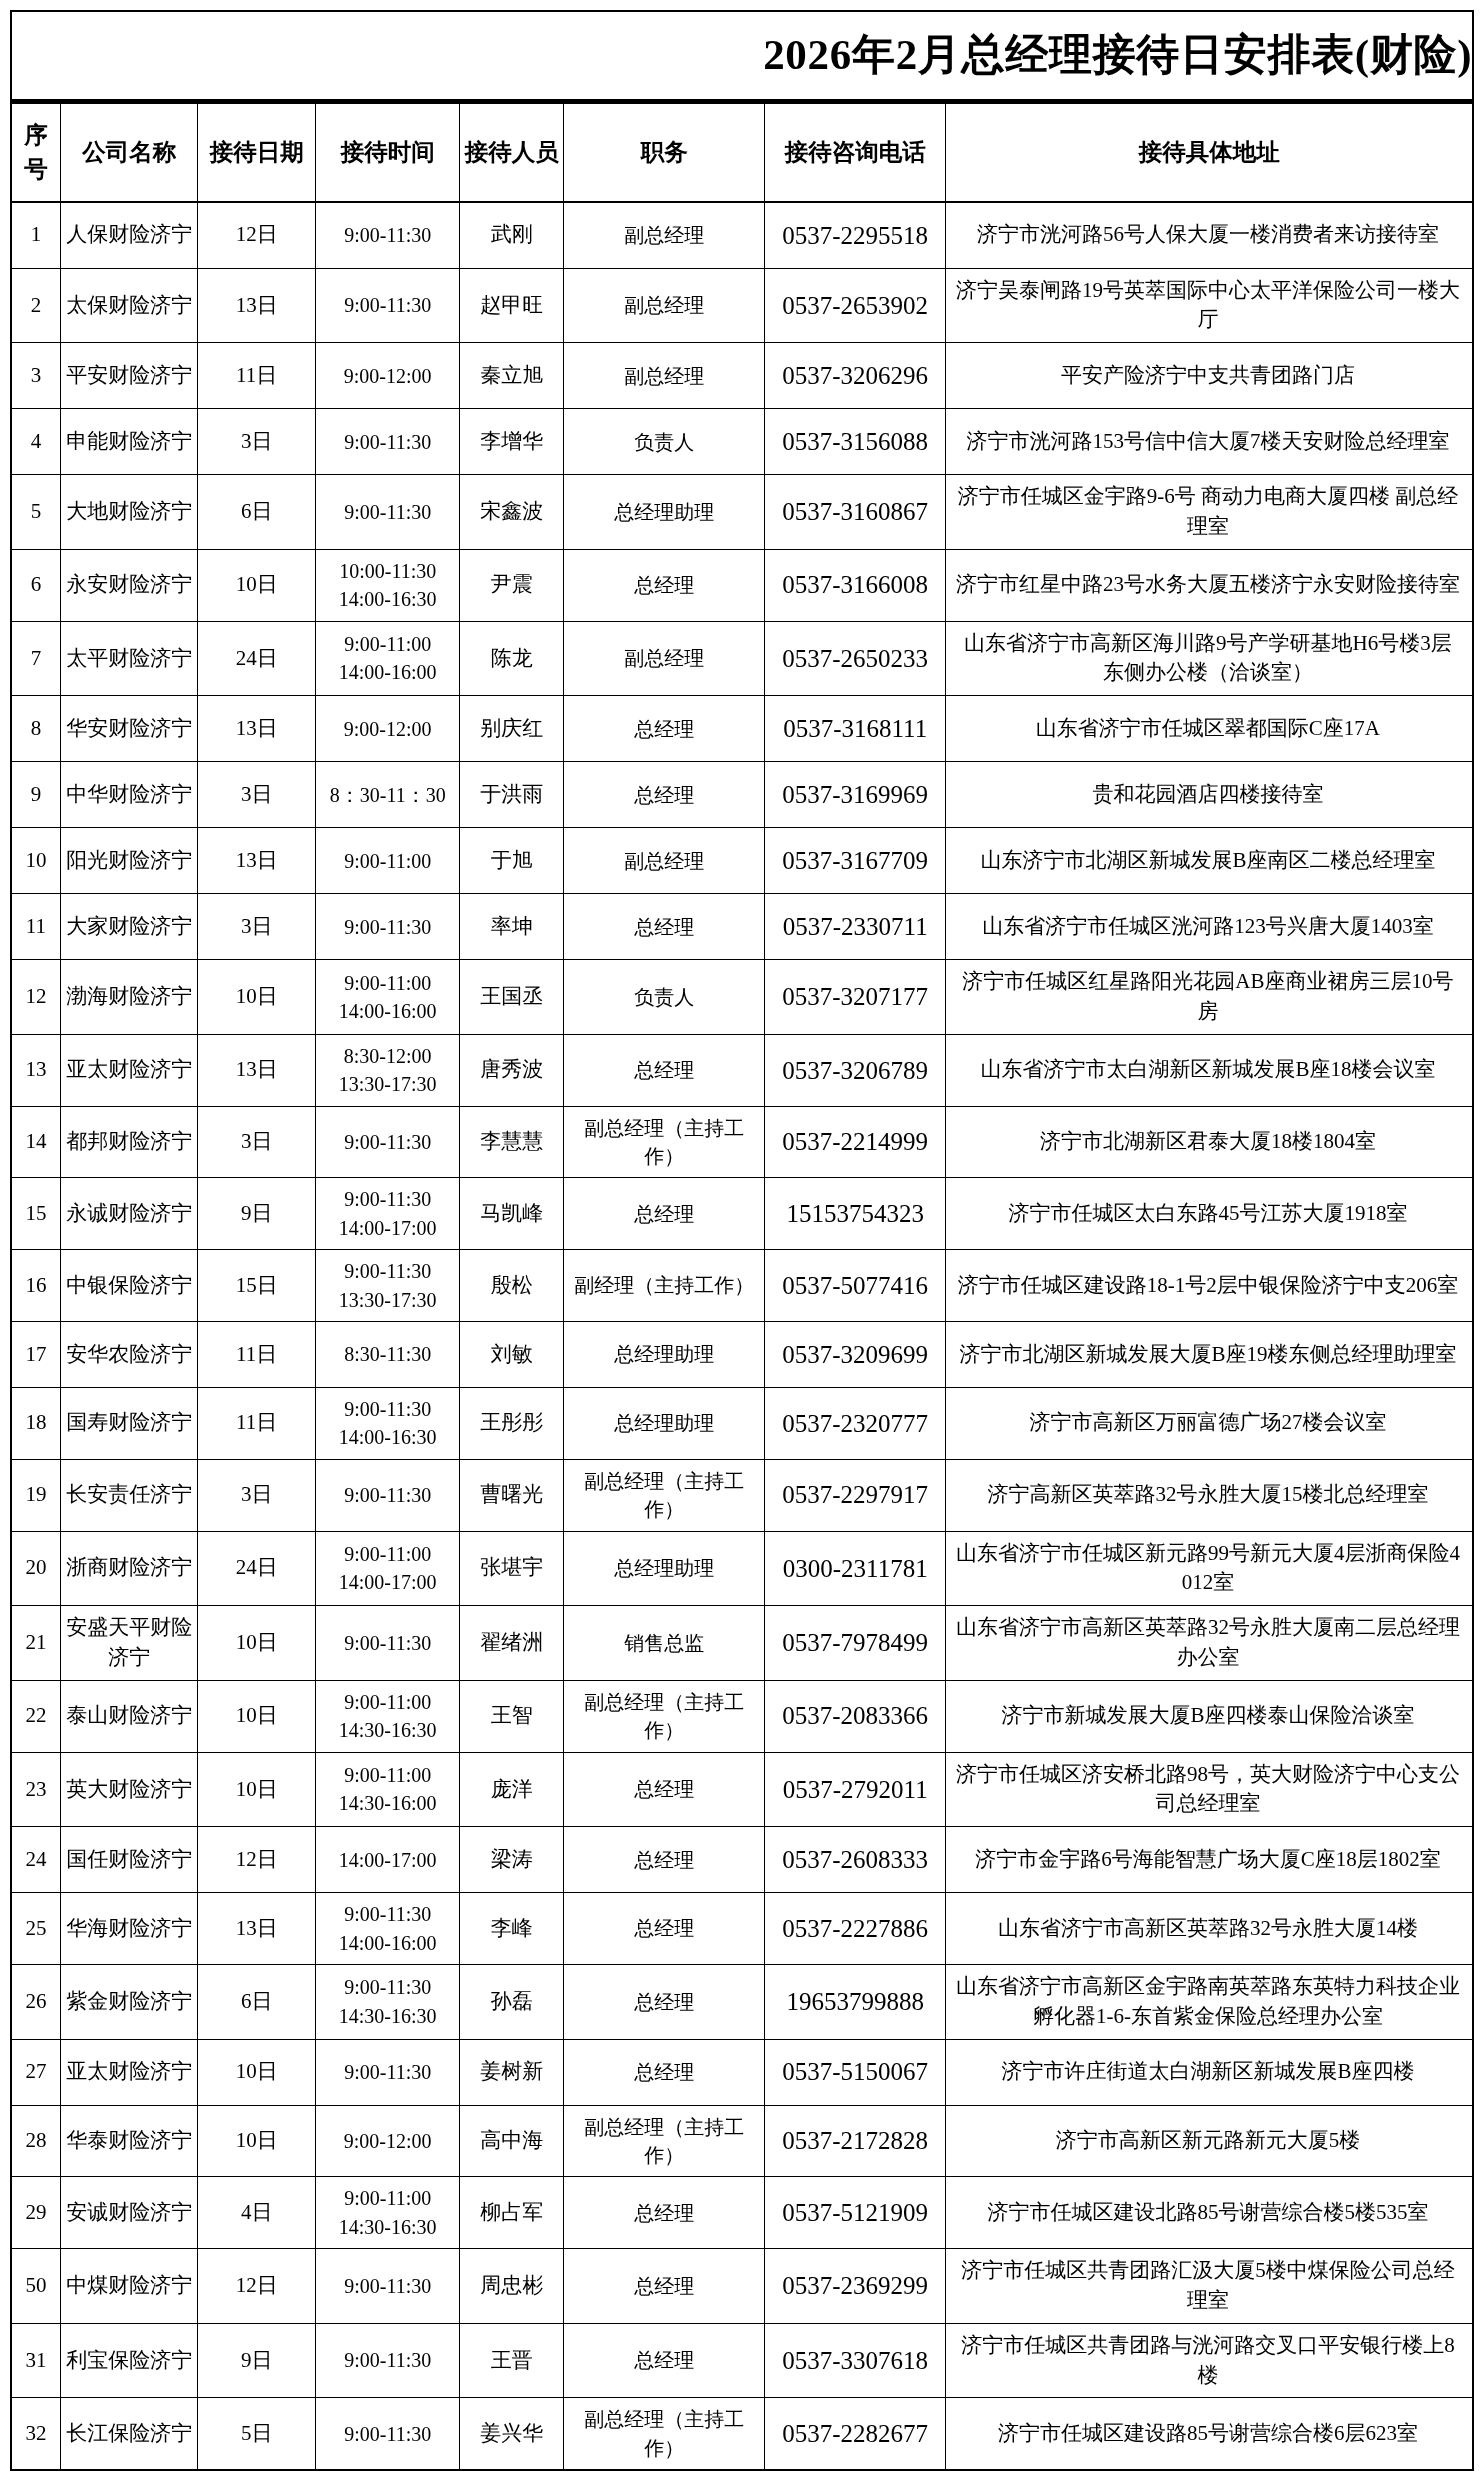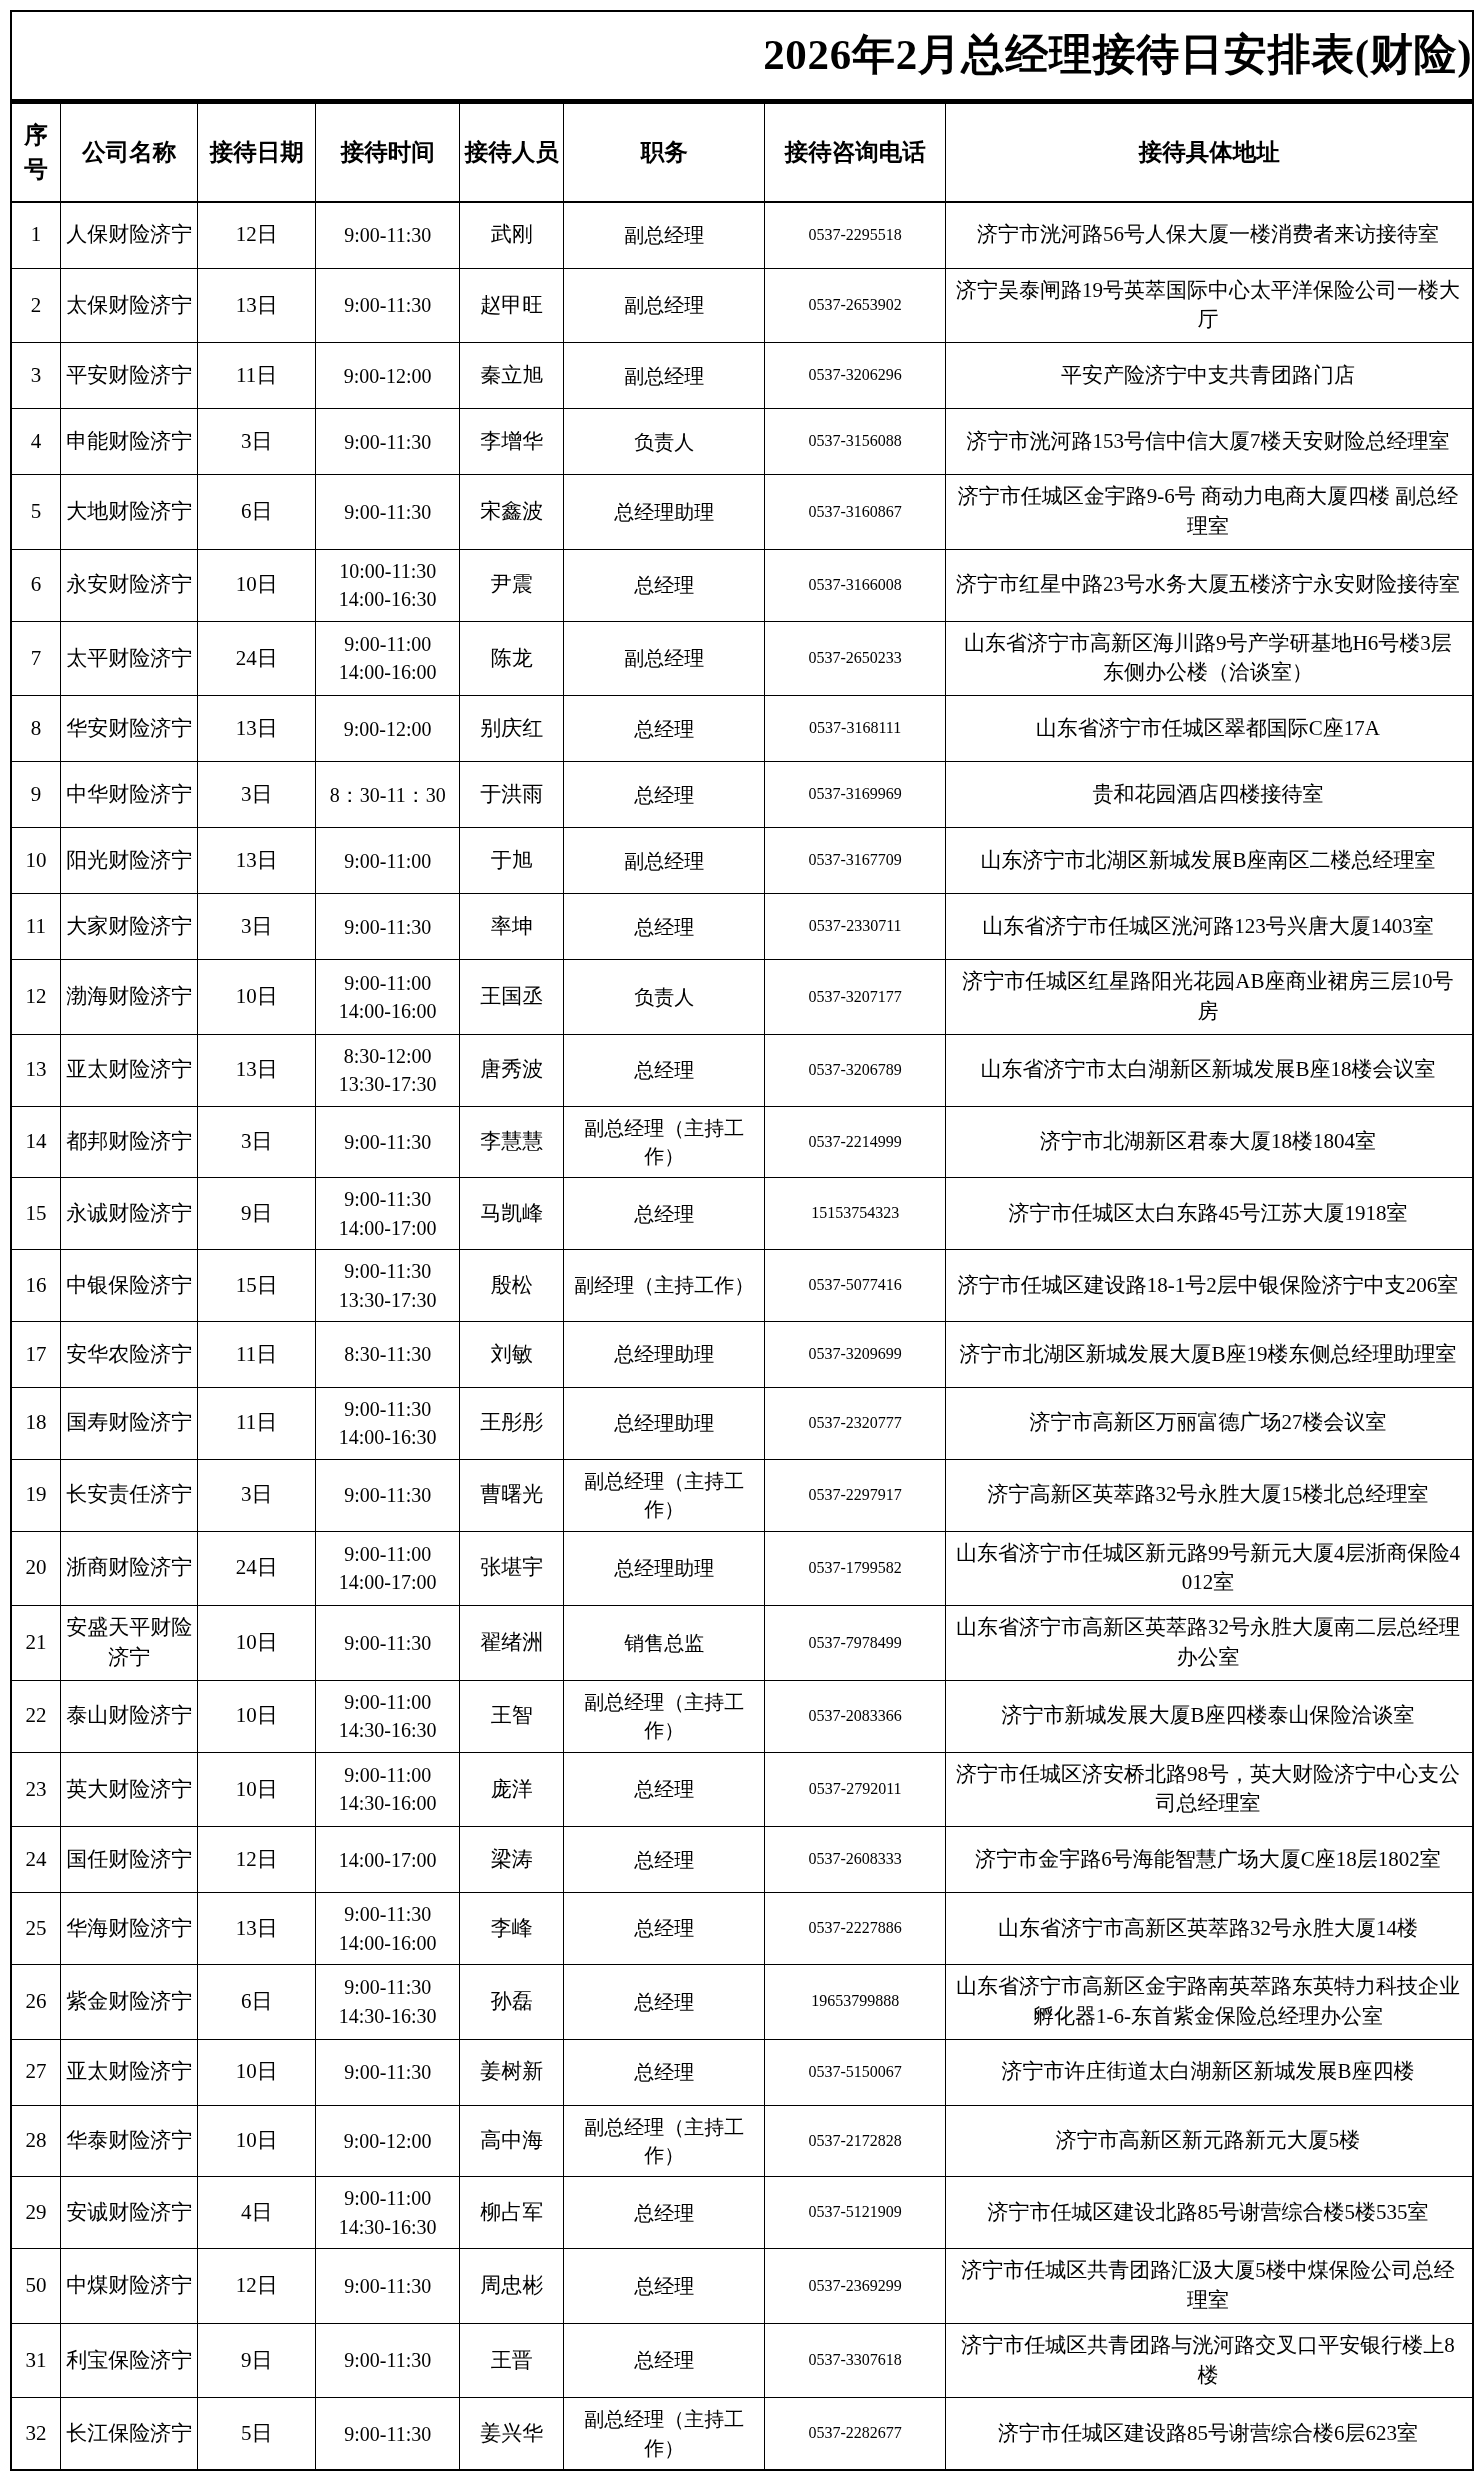--- a/index.html
+++ b/index.html
@@ -61,21 +61,21 @@
   }
   table.sched thead th {
     font-weight: bold;
     font-size: 23.5px;
     padding: 15px 2.8px;
     border-top: 2.8px solid #000;
     border-bottom: 2.8px solid #000;
   }
   table.sched td.num { font-size: 21px; }
   table.sched td.time { white-space: pre-line; font-size: 20px; }
-  table.sched td.phone { font-size: 16px; letter-spacing: 0px; }
+  table.sched td.phone { font-size: 25px; letter-spacing: 0px; }
   table.sched td.addr { text-align: center; font-size: 21px; padding-left: 8.3px; padding-right: 11px; }
   table.sched td.role { font-size: 20px; }
   table.sched tbody tr { height: 66px; }
 </style>
 </head>
 <body>
 
 <div class="page">
 
   <div class="title-bar">
@@ -304,21 +304,21 @@
           <td class="addr">济宁高新区英萃路32号永胜大厦15楼北总经理室</td>
         </tr>
         <tr>
           <td class="num">20</td>
           <td class="comp">浙商财险济宁</td>
           <td class="date">24日</td>
           <td class="time">9:00-11:00
 14:00-17:00</td>
           <td class="person">张堪宇</td>
           <td class="role">总经理助理</td>
-          <td class="phone">0537-1799582</td>
+          <td class="phone">0300-2311781</td>
           <td class="addr">山东省济宁市任城区新元路99号新元大厦4层浙商保险4012室</td>
         </tr>
         <tr>
           <td class="num">21</td>
           <td class="comp">安盛天平财险济宁</td>
           <td class="date">10日</td>
           <td class="time">9:00-11:30</td>
           <td class="person">翟绪洲</td>
           <td class="role">销售总监</td>
           <td class="phone">0537-7978499</td>

